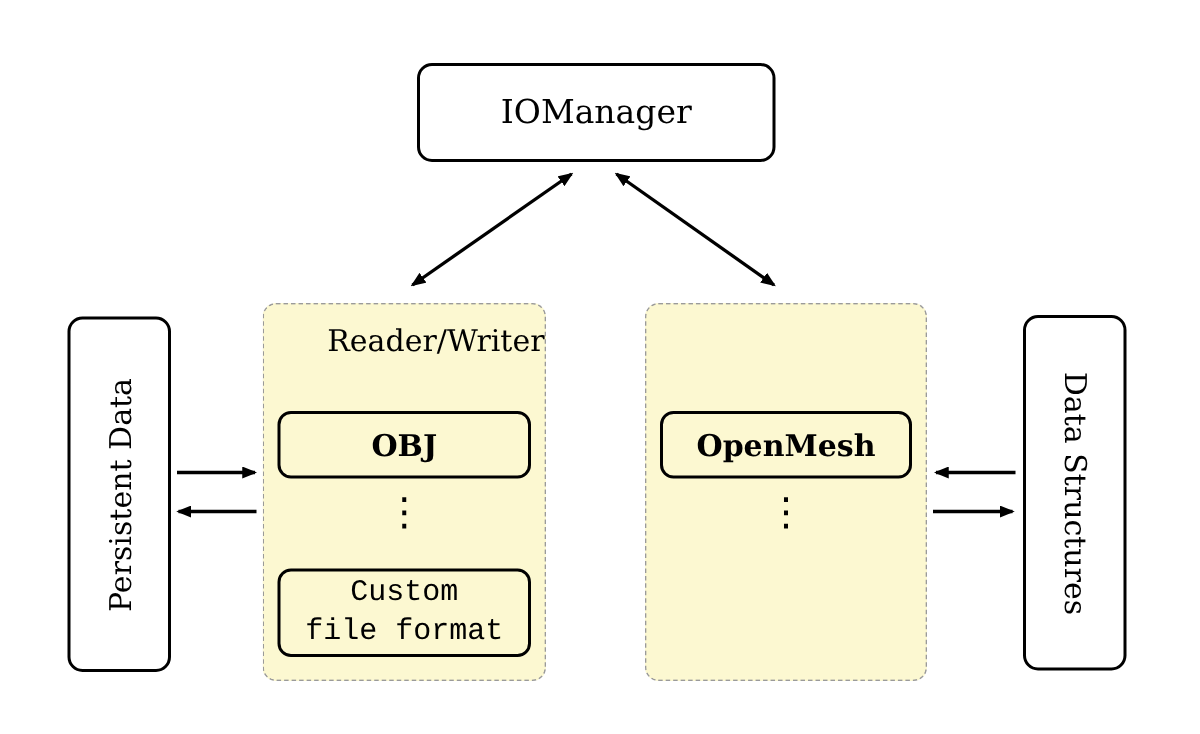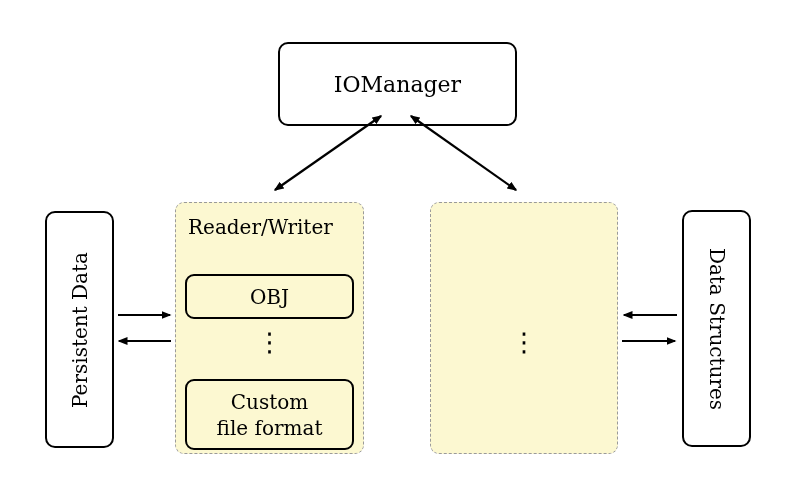--- a/index.html
+++ b/index.html
@@ -21,21 +21,21 @@
     background: #ffffff;
     border: 2.5px solid var(--node-border, #000);
     border-radius: 10px;
     display: flex;
     align-items: center;
     justify-content: center;
     box-sizing: border-box;
   }
   .node-iomanager {
     left: 278px; top: 42px;
-    width: 239px; height: 84px;
+    width: 239px; height: 66px;
     font-size: 22px;
   }
   .node-side {
     width: 69px;
   }
   .node-persistent { left: 45px; top: 211px; height: 237px; }
   .node-datastruct { left: 682px; top: 210px; height: 237px; }
   .vlabel {
     position: absolute;
     left: 50%; top: 50%;
@@ -50,41 +50,41 @@
     height: 252px;
     background: var(--group-fill, #fcf8d1);
     border: 1.5px dashed var(--group-border, #9a9a9a);
     border-radius: 9px;
     box-sizing: border-box;
   }
   .group-left  { left: 175px; width: 189px; }
   .group-right { left: 430px; width: 188px; }
   .group-title {
     position: absolute;
-    top: 12px; left: 12px; right: 0;
-    text-align: left;
+    top: 12px; left: 0; right: 0;
+    text-align: right;
     font-size: 20px;
   }
   .inner-node {
     position: absolute;
     left: 9px; right: 9px;
     background: var(--group-fill, #fcf8d1);
     border: 2.5px solid var(--node-border, #000);
     border-radius: 9px;
     display: flex;
     align-items: center;
     justify-content: center;
     text-align: center;
     font-size: 20px;
     line-height: 26px;
     white-space: pre-line;
     box-sizing: border-box;
   }
-  .inner-first { top: 71px; height: 45px; }
-  .inner-last  { top: 176px; height: 71px; }
+  .inner-first { top: 71px; height: 45px; font-weight: bold; }
+  .inner-last  { top: 176px; height: 59px; font-family: Liberation Mono, monospace; }
   .dots {
     position: absolute;
     top: 126px; left: 0; right: 0;
     text-align: center;
     font-size: 26px;
     line-height: 26px;
   }
   .arrow-layer {
     position: absolute;
     left: 0; top: 0;
@@ -119,20 +119,23 @@
       <span>OBJ</span>
     </div>
     <div class="dots">⋮</div>
     <div class="inner-node inner-last">
       <span>Custom
 file format</span>
     </div>
   </div>
 
   <div class="group group-right">
+    <div class="inner-node inner-first">
+      <span>OpenMesh</span>
+    </div>
     <div class="dots">⋮</div>
   </div>
 
   <svg class="arrow-layer" viewBox="0 0 800 489" xmlns="http://www.w3.org/2000/svg">
     <defs>
       <marker id="ah" markerWidth="10" markerHeight="8" refX="8.5" refY="4" orient="auto-start-reverse" markerUnits="userSpaceOnUse">
         <path d="M0,0 L10,4 L0,8 Z" fill="#000"></path>
       </marker>
     </defs>
 

